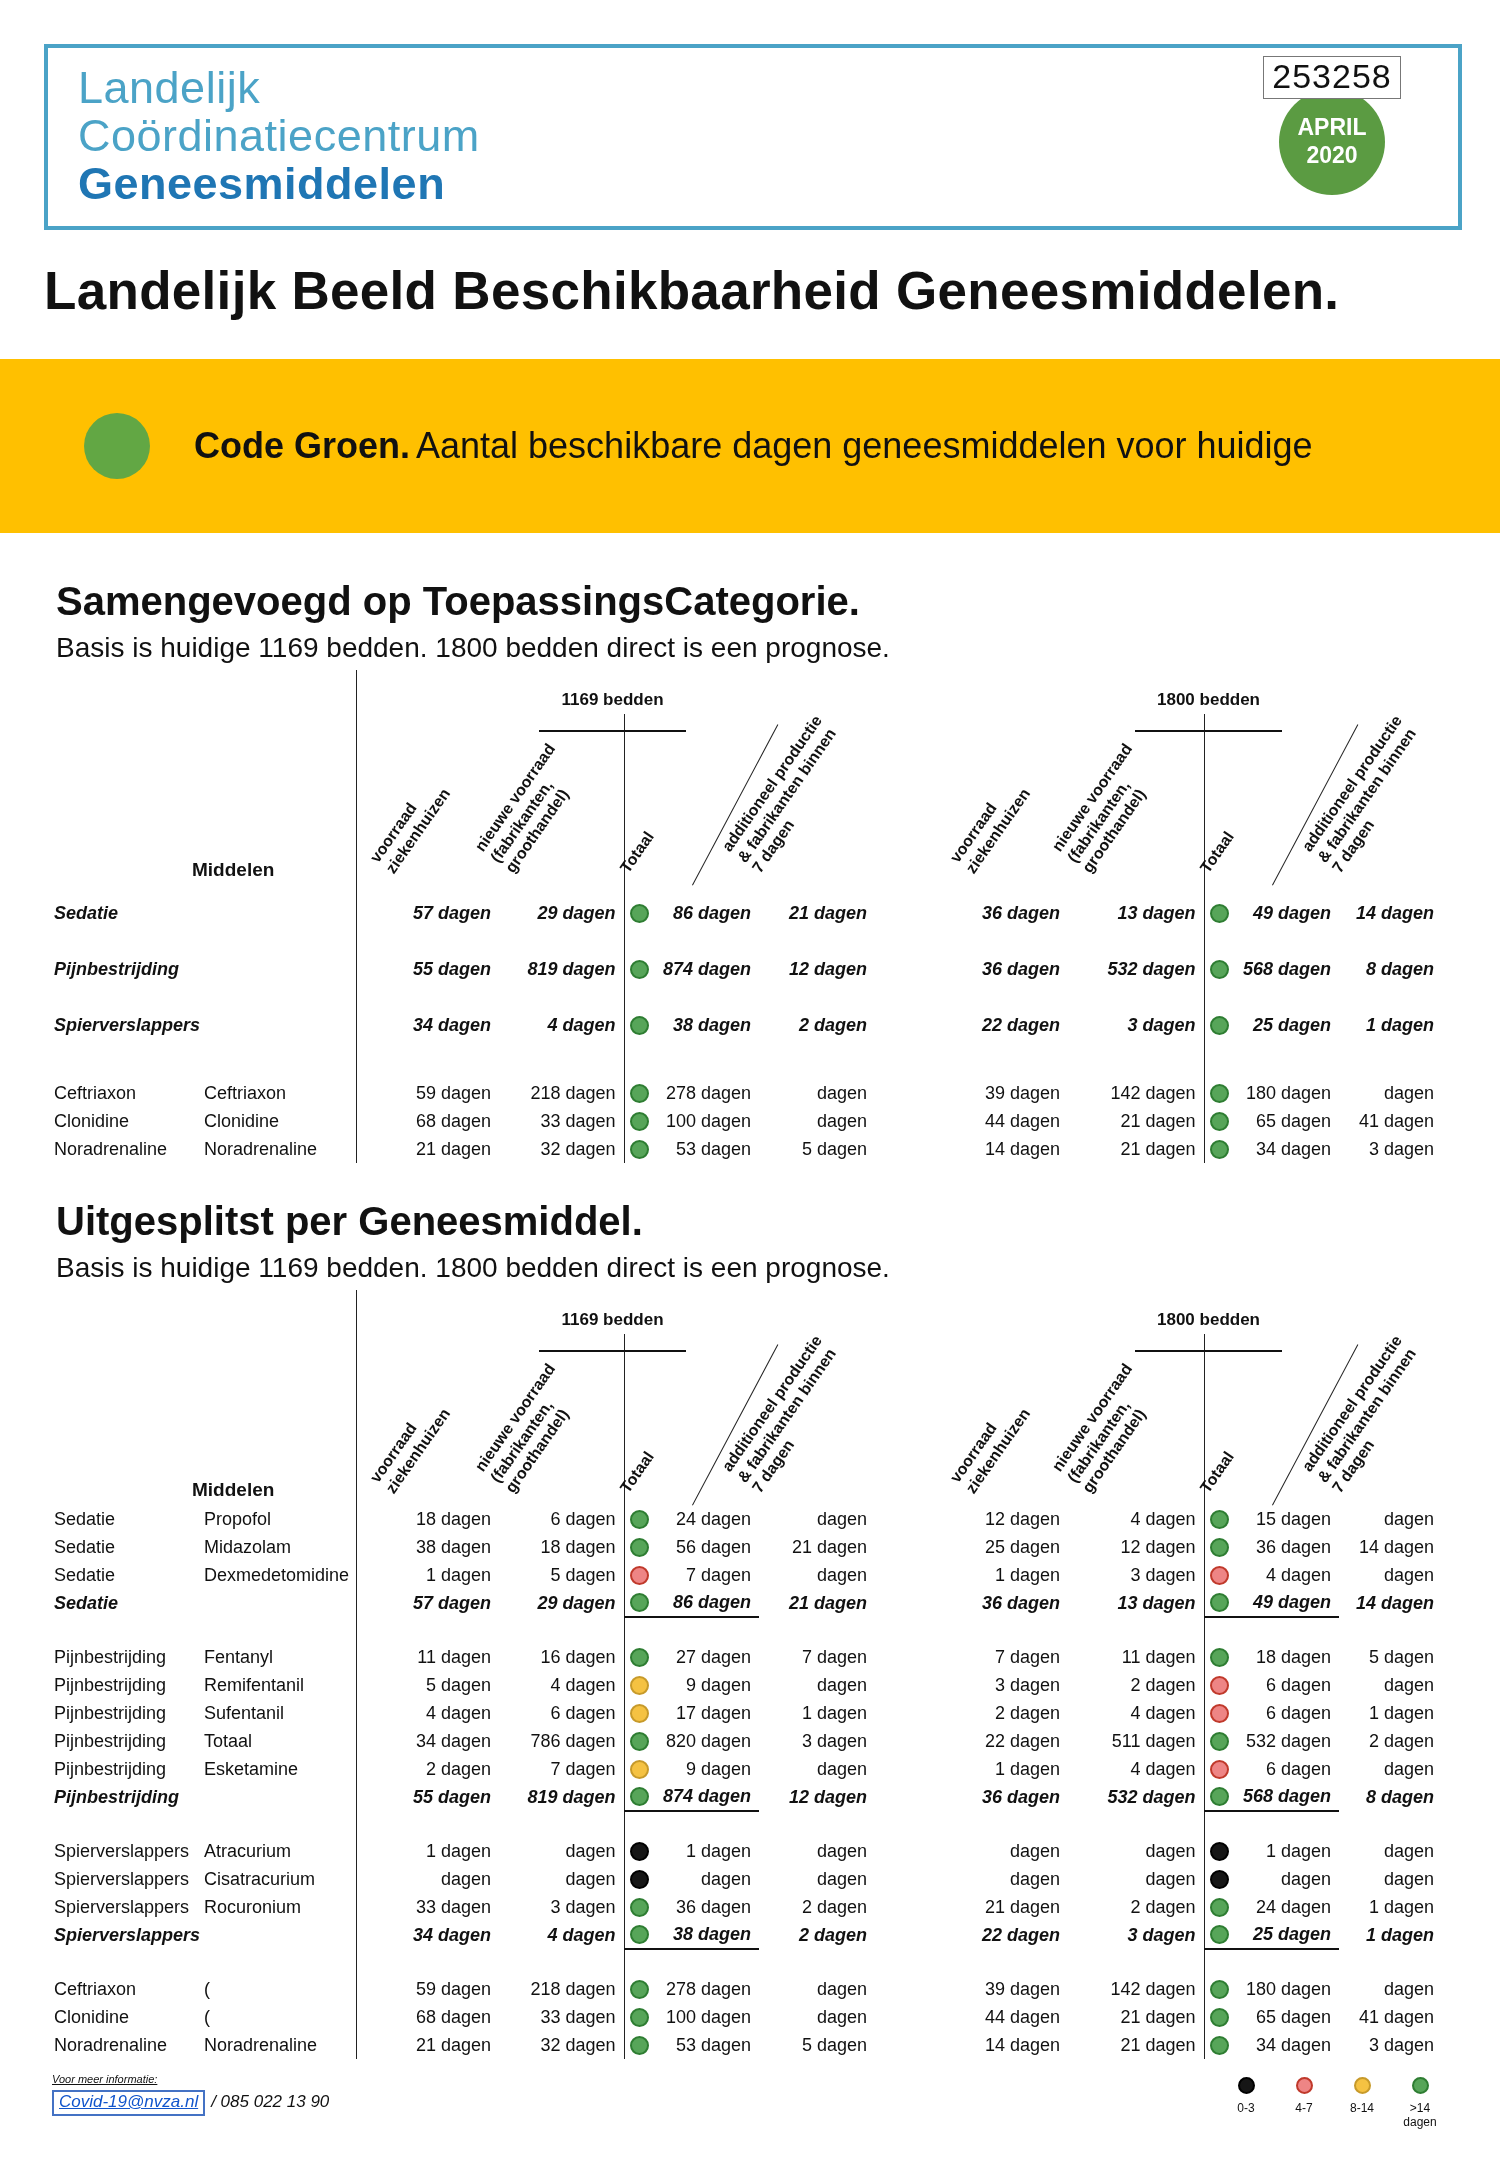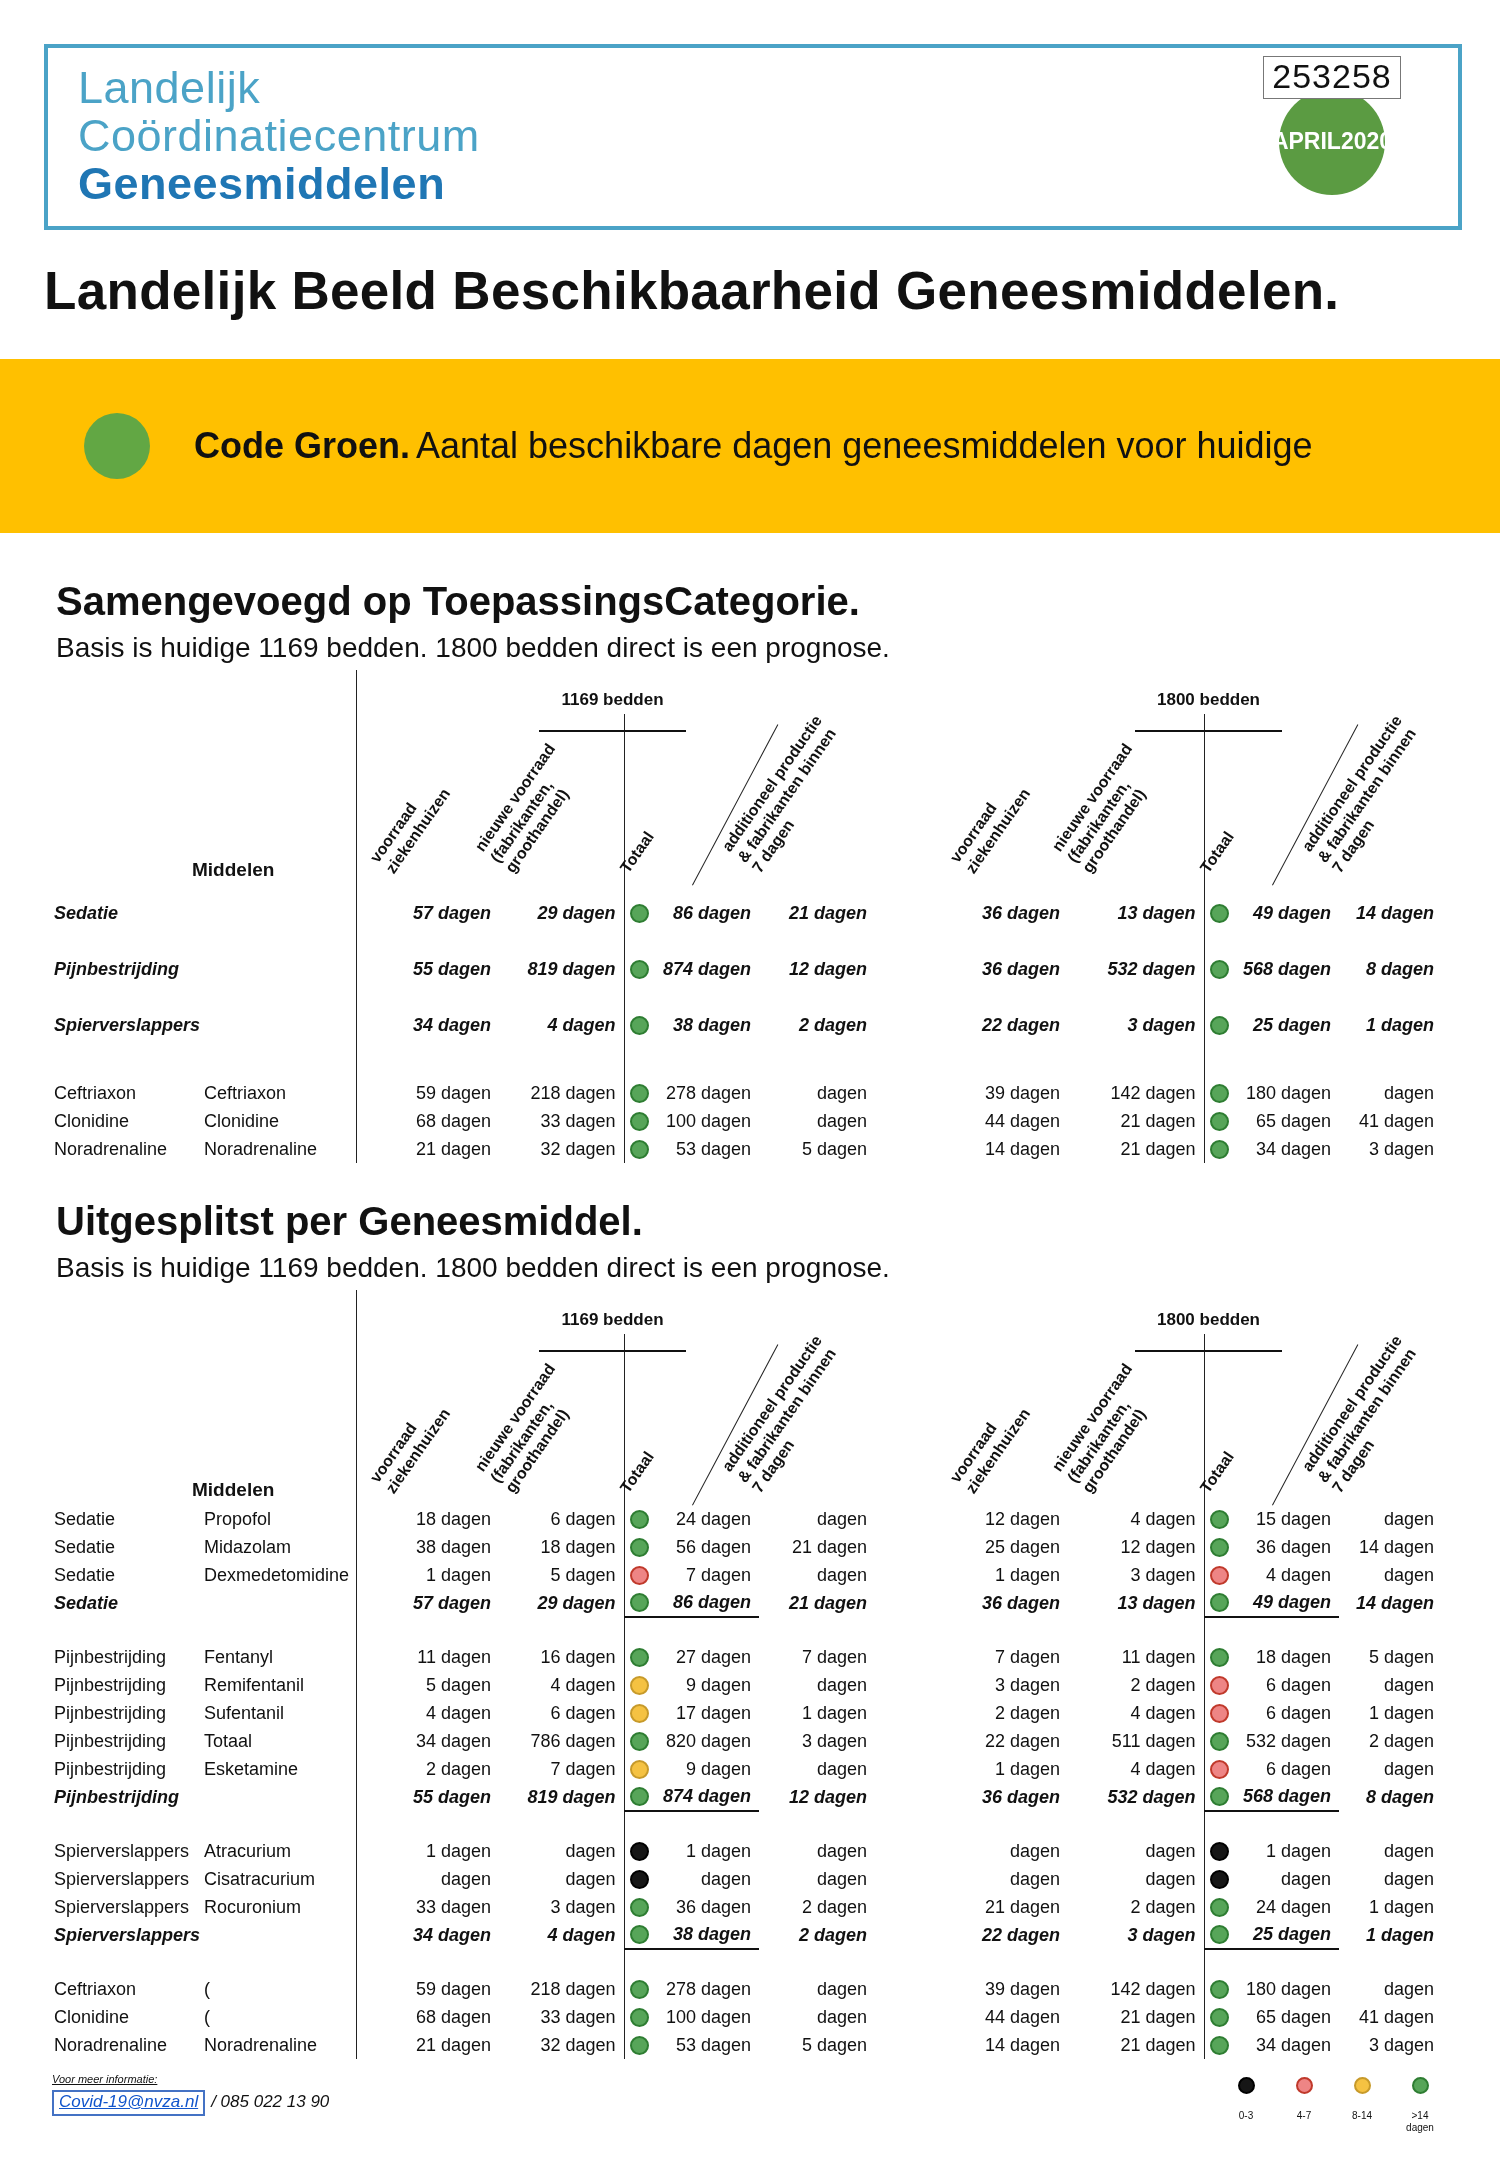--- a/index.html
+++ b/index.html
@@ -10,21 +10,21 @@
     overflow: hidden; position: relative;
   }
 
   
   .header-box { margin: 44px 38px 0 44px; height: 186px; border: 4px solid #4ba3c7; position: relative; background: #fff; }
   .logo { padding: 16px 0 0 30px; font-size: 45px; line-height: 1.07; letter-spacing: 0.5px; }
   .logo .l1 { color: #4ba3c7; }
   .logo .l3 { color: #1f76b4; font-weight: bold; }
   .badge-wrap { position: absolute; top: 8px; right: 44px; width: 164px; text-align: center; }
   .doc-number { display: inline-block; background: #fff; border: 1.5px solid #777; padding: 0 8px 2px; font-size: 34px; letter-spacing: 1px; position: relative; z-index: 2; }
-  .badge-circle { width: 106px; height: 106px; border-radius: 50%; background: #5b9b42; color: #fff; font-weight: bold; font-size: 23px; line-height: 1.2; display: flex; flex-direction: row; align-items: center; justify-content: center; margin: -10px auto 0; position: relative; z-index: 1; }
+  .badge-circle { width: 106px; height: 106px; border-radius: 50%; background: #5b9b42; color: #fff; font-weight: bold; font-size: 23px; line-height: 1.2; display: flex; flex-direction: column; align-items: center; justify-content: center; margin: -10px auto 0; position: relative; z-index: 1; }
 
   .page-title { margin: 30px 0 0 44px; font-size: 53px; font-weight: bold; letter-spacing: 0.3px; }
 
   
   .banner { margin-top: 38px; height: 174px; background: #ffc000; display: flex; align-items: center; }
   .banner-dot { width: 66px; height: 66px; border-radius: 50%; background: #62a744; margin: 0 44px 0 84px; flex: none; }
   .banner-text { font-size: 36px; line-height: 1.42; }
   .banner-label { font-weight: bold; display: inline-block; min-width: 222px; }
   .banner-line2 { margin-left: 222px; }
 
@@ -65,21 +65,21 @@
 
   
   .footer { display: flex; justify-content: space-between; align-items: flex-start; margin: 14px 60px 0 52px; }
   .info-label { font-size: 11px; font-style: italic; text-decoration: underline; }
   .contact-line { margin-top: 5px; font-size: 17px; }
   .email-link { color: #1155cc; font-style: italic; text-decoration: underline; border: 2px solid #4472c4; padding: 0 5px 2px; display: inline-block; }
   .phone { font-style: italic; margin-left: 6px; }
   .legend { display: flex; gap: 18px; margin-top: 4px; }
   .legend-item { text-align: center; width: 40px; }
   .legend-dot { width: 17px; height: 17px; }
-  .legend-label { font-size: 10px; line-height: 1.15; white-space: pre-line; margin-top: 12px; }
+  .legend-label { font-size: 12px; line-height: 1.15; white-space: pre-line; margin-top: 4px; }
 </style>
 </head>
 <body>
 
 <div class="header-box">
   <div class="logo">
     <div class="l1">Landelijk</div>
     <div class="l1">Coördinatiecentrum</div>
     <div class="l3">Geneesmiddelen</div>
   </div>

